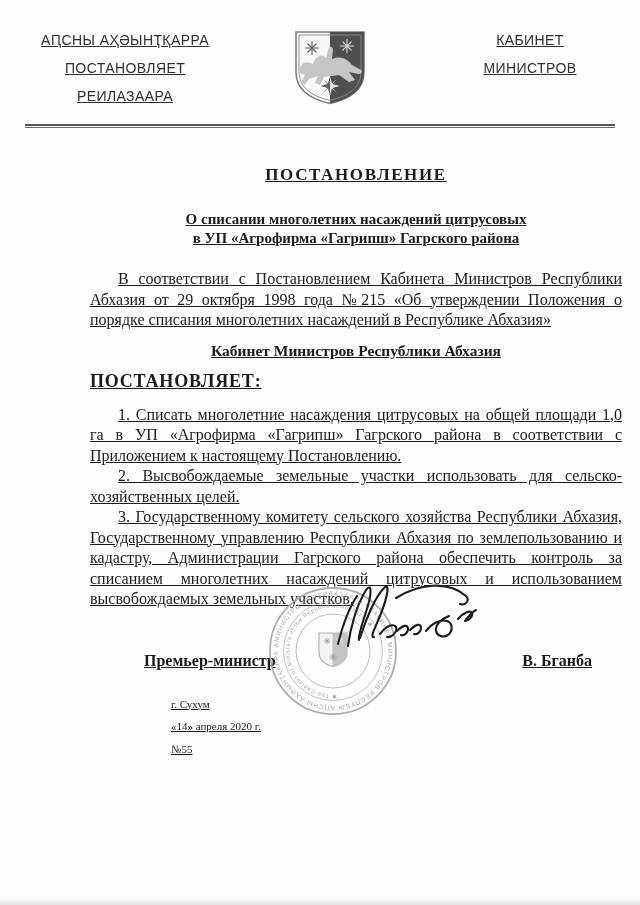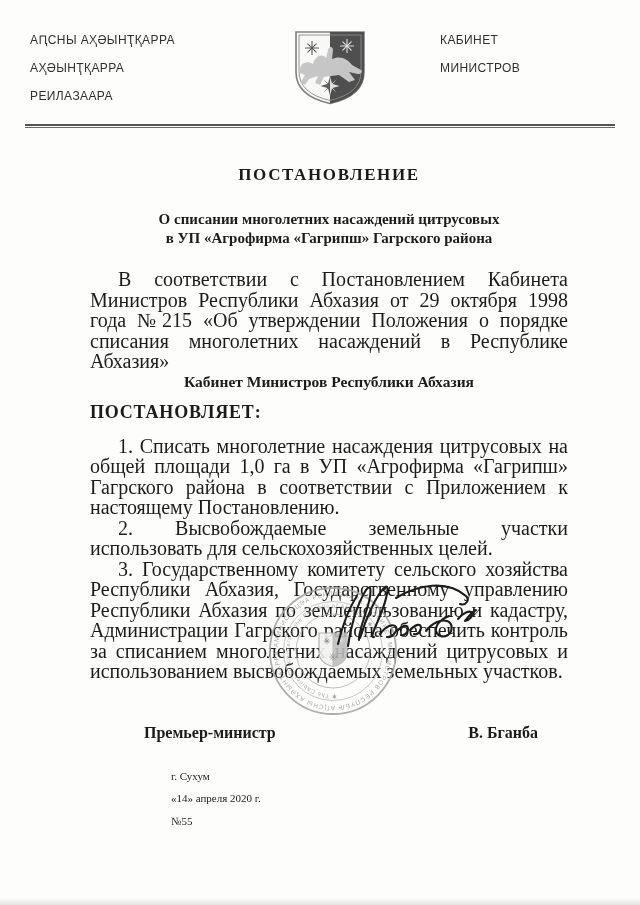--- a/index.html
+++ b/index.html
@@ -18,50 +18,50 @@
     background:linear-gradient(to bottom, rgba(0,0,0,0), rgba(0,0,0,0.10));
   }
 
   
   .header {
     display:flex; align-items:flex-start;
     padding:26px 20px 6px 30px;
     font-family:"Liberation Sans", sans-serif;
     color:#2f2f2f;
   }
-  .h-col { font-size:12px; letter-spacing:0.4px; line-height:28px; text-align:left; }
+  .h-col { font-size:14px; letter-spacing:0.4px; line-height:28px; text-align:center;text-decoration:underline; }
   .h-left  { width:190px; }
   .h-right { width:180px; }
   .h-mid   { flex:1; display:flex; justify-content:center; padding-top:2px; }
 
   .rule {
     margin:8px 25px 0 25px;
     height:4px;
     border-top:2px solid #565656;
     border-bottom:1px solid #6a6a6a;
   }
 
   
-  .content { padding:0 72px 0 90px; }
+  .content { padding:0 18px 0 90px;text-decoration:underline; }
   .doc-title {
     margin-top:37px;
     text-align:center;
     font-size:17px; font-weight:bold; letter-spacing:1.6px;
   }
   .doc-subtitle {
     margin-top:25px;
     text-align:center;
     font-size:15px; font-weight:bold; line-height:19px;
   }
   .para {
     margin-top:21px;
-    font-size:20px; line-height:20.5px;
+    font-size:16px; line-height:20.5px;
     text-align:justify; text-indent:28px;
   }
-  .centered-bold { margin-top:1px; text-align:center; font-size:15.5px; font-weight:bold; }
+  .centered-bold { margin-top:11px; text-align:center; font-size:15.5px; font-weight:bold; }
   .resolves { margin-top:11px; text-align:left; font-size:18px; font-weight:bold; letter-spacing:0.8px; }
   .items { margin-top:13px; }
   .items .para { margin-top:0; }
 
   
   .sig-row {
     margin-top:42px;
     display:flex; justify-content:space-between; align-items:baseline;
     font-size:16px; font-weight:bold;
   }
@@ -75,21 +75,21 @@
   svg { display:block; }
 </style>
 </head>
 <body>
 
 <div class="page">
 
   <div class="header">
     <div class="h-col h-left">
       <div>АԤСНЫ АҲӘЫНҬҚАРРА</div>
-      <div>АҲӘЫНҬҚАРРА</div>
+      <div>ПОСТАНОВЛЯЕТ</div>
       <div>РЕИЛАЗААРА</div>
     </div>
 
     <div class="h-mid">
 
       <span>
         <svg width="82" height="80" viewBox="0 0 80 80">
           <defs>
             <clipPath id="clipL">
                 <rect x="0" y="0" width="40" height="80"></rect>

